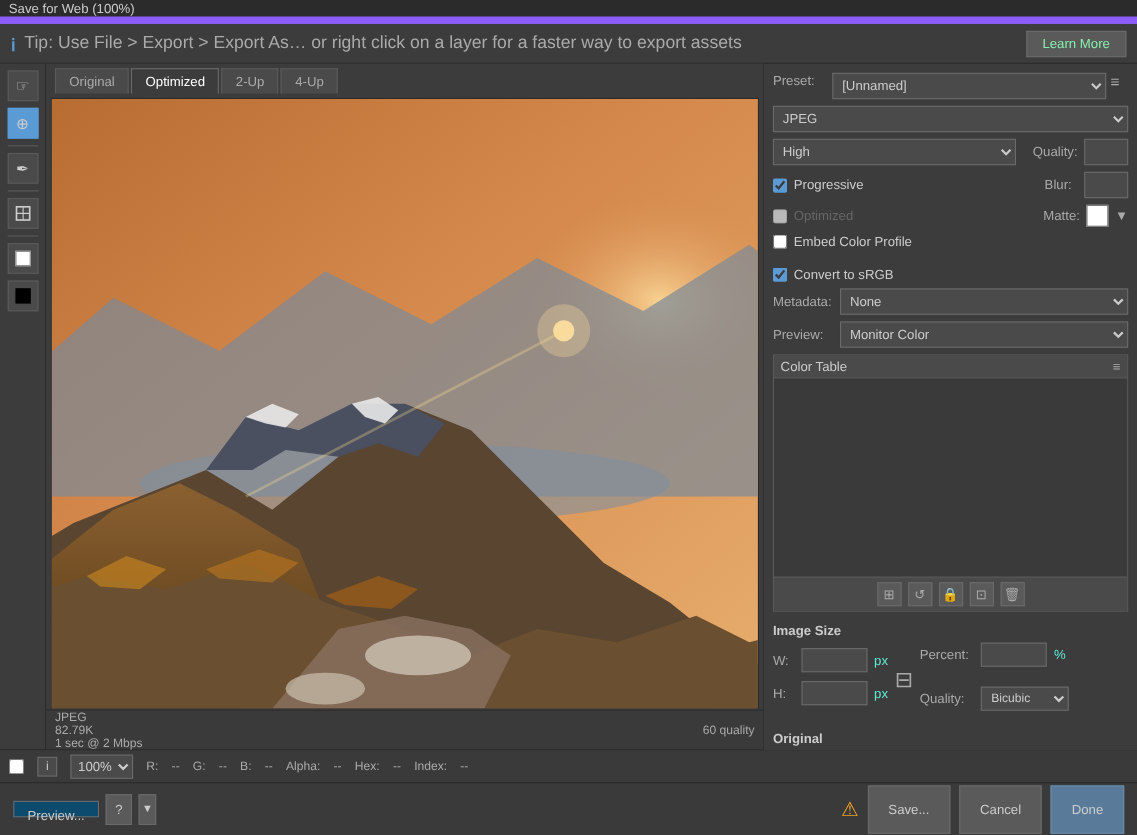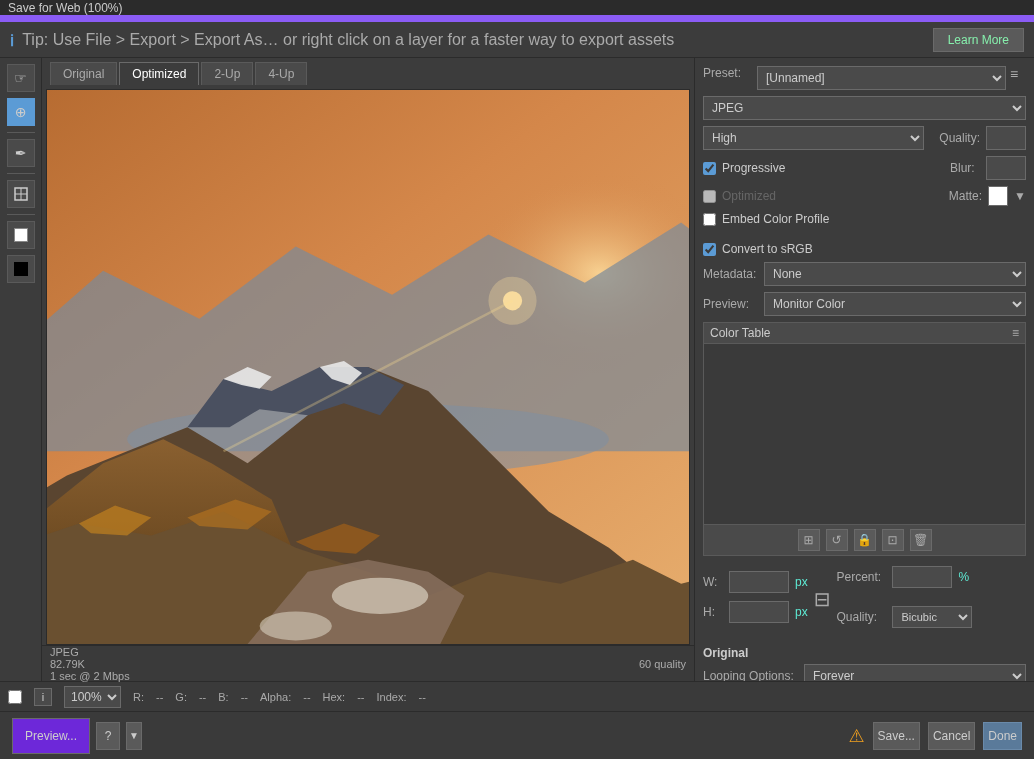--- a/index.html
+++ b/index.html
@@ -333,27 +333,27 @@
       align-items: center;
       justify-content: space-between;
       padding: 0 12px;
     }
     .bottom-left {
       display: flex;
       align-items: center;
       gap: 6px;
     }
     .preview-btn {
-      background: #6d28d9;
+      background: #0c4a6e;
       border: 1px solid #6a6a6a;
       color: #ccc;
       padding: 5px 12px;
       cursor: pointer;
       font-size: 12px;
-      height: 36px;
+      height: 15px;
     }
     .help-btn {
       background: #5a5a5a;
       border: 1px solid #6a6a6a;
       color: #ccc;
       width: 24px;
       height: 28px;
       display: flex;
       align-items: center;
       justify-content: center;
@@ -378,24 +378,24 @@
       gap: 8px;
     }
     .warning-icon {
       color: #f0a020;
       font-size: 18px;
     }
     .action-btn {
       background: #5a5a5a;
       border: 1px solid #6a6a6a;
       color: #ccc;
-      padding: 5px 4px;
-      cursor: pointer;
-      font-size: 12px;
-      height: 28px;
+      padding: 5px 18px;
+      cursor: pointer;
+      font-size: 12px;
+      height: 44px;
     }
     .action-btn.primary {
       background: #5a7a9a;
       border-color: #6a8aaa;
     }
     
     .panel-divider {
       height: 1px;
       background: #5a5a5a;
       margin: 2px 0;
@@ -599,20 +599,21 @@
       <div id="color-table-toolbar">
         <div class="ct-btn">⊞</div>
         <div class="ct-btn">↺</div>
         <div class="ct-btn">🔒</div>
         <div class="ct-btn">⊡</div>
         <div class="ct-btn">🗑</div>
       </div>
     </div>
 
     <div id="image-size-section">
+      <div class="section-title">Image Size</div>
       <div style="display:flex;align-items:center;gap:4px;">
         <div style="display:flex;flex-direction:column;gap:4px;">
           <div class="size-row">
             <span class="size-label">W:</span>
             <input type="text" class="size-input" style="">
             <span class="size-unit">px</span>
           </div>
           <div class="size-row">
             <span class="size-label">H:</span>
             <input type="text" class="size-input" style="">

